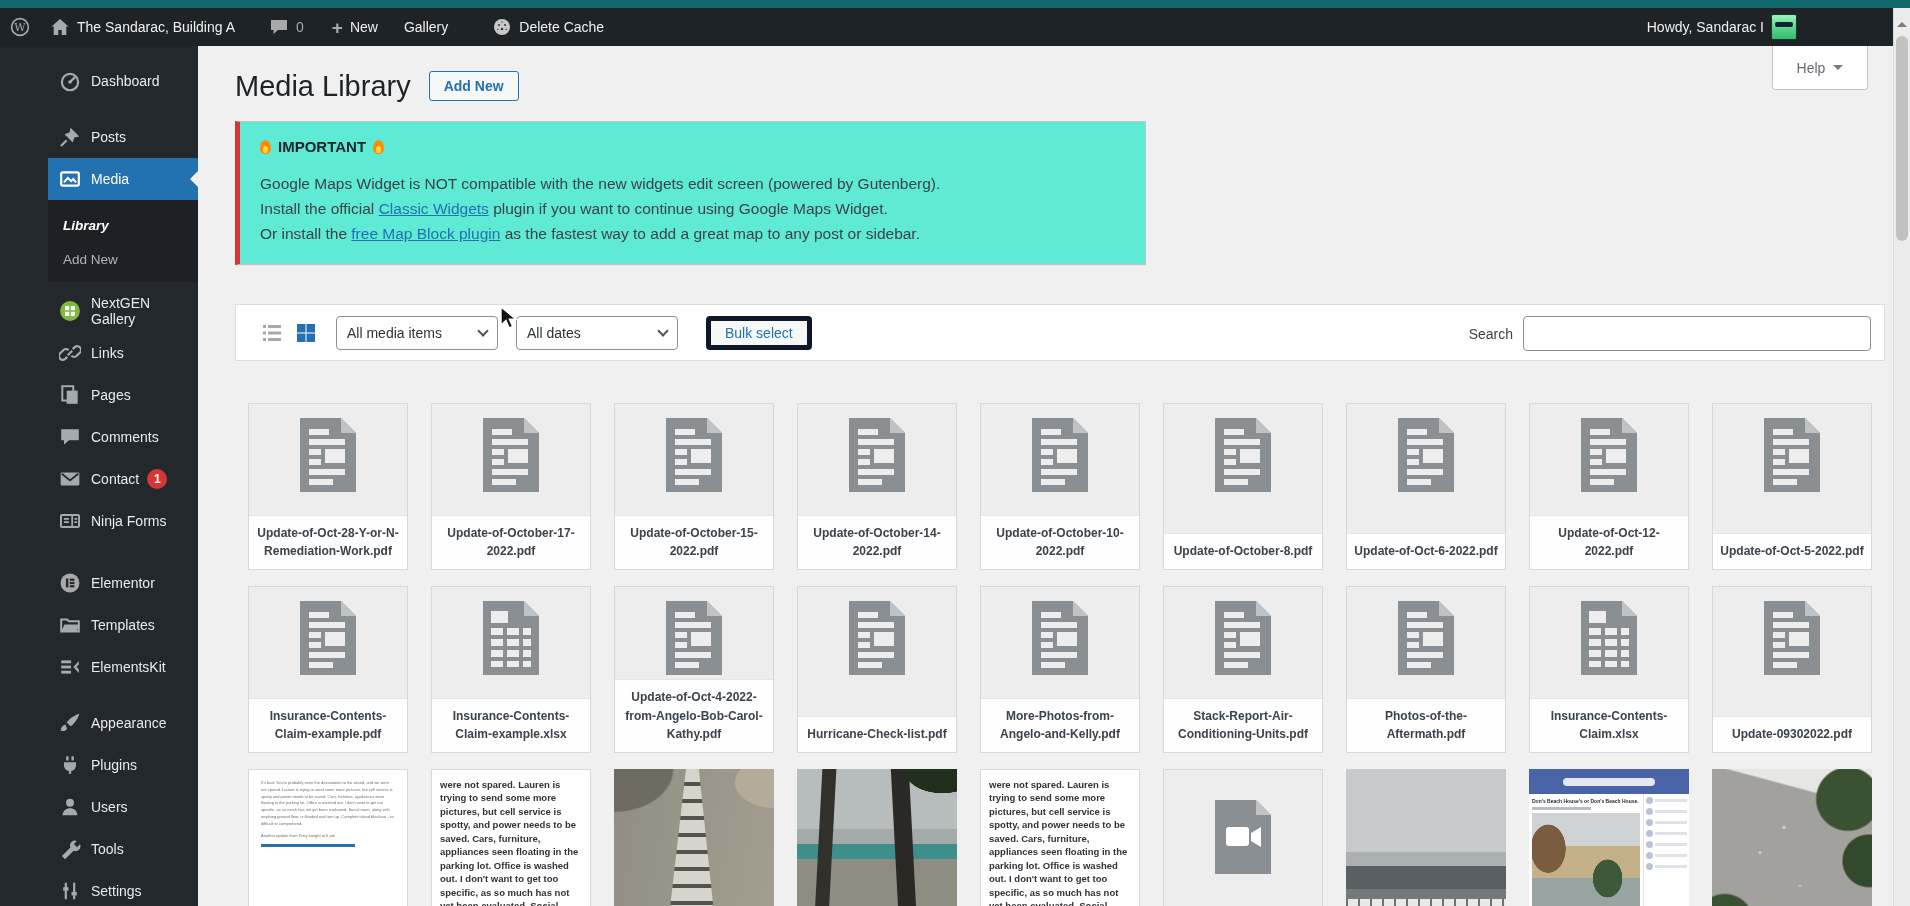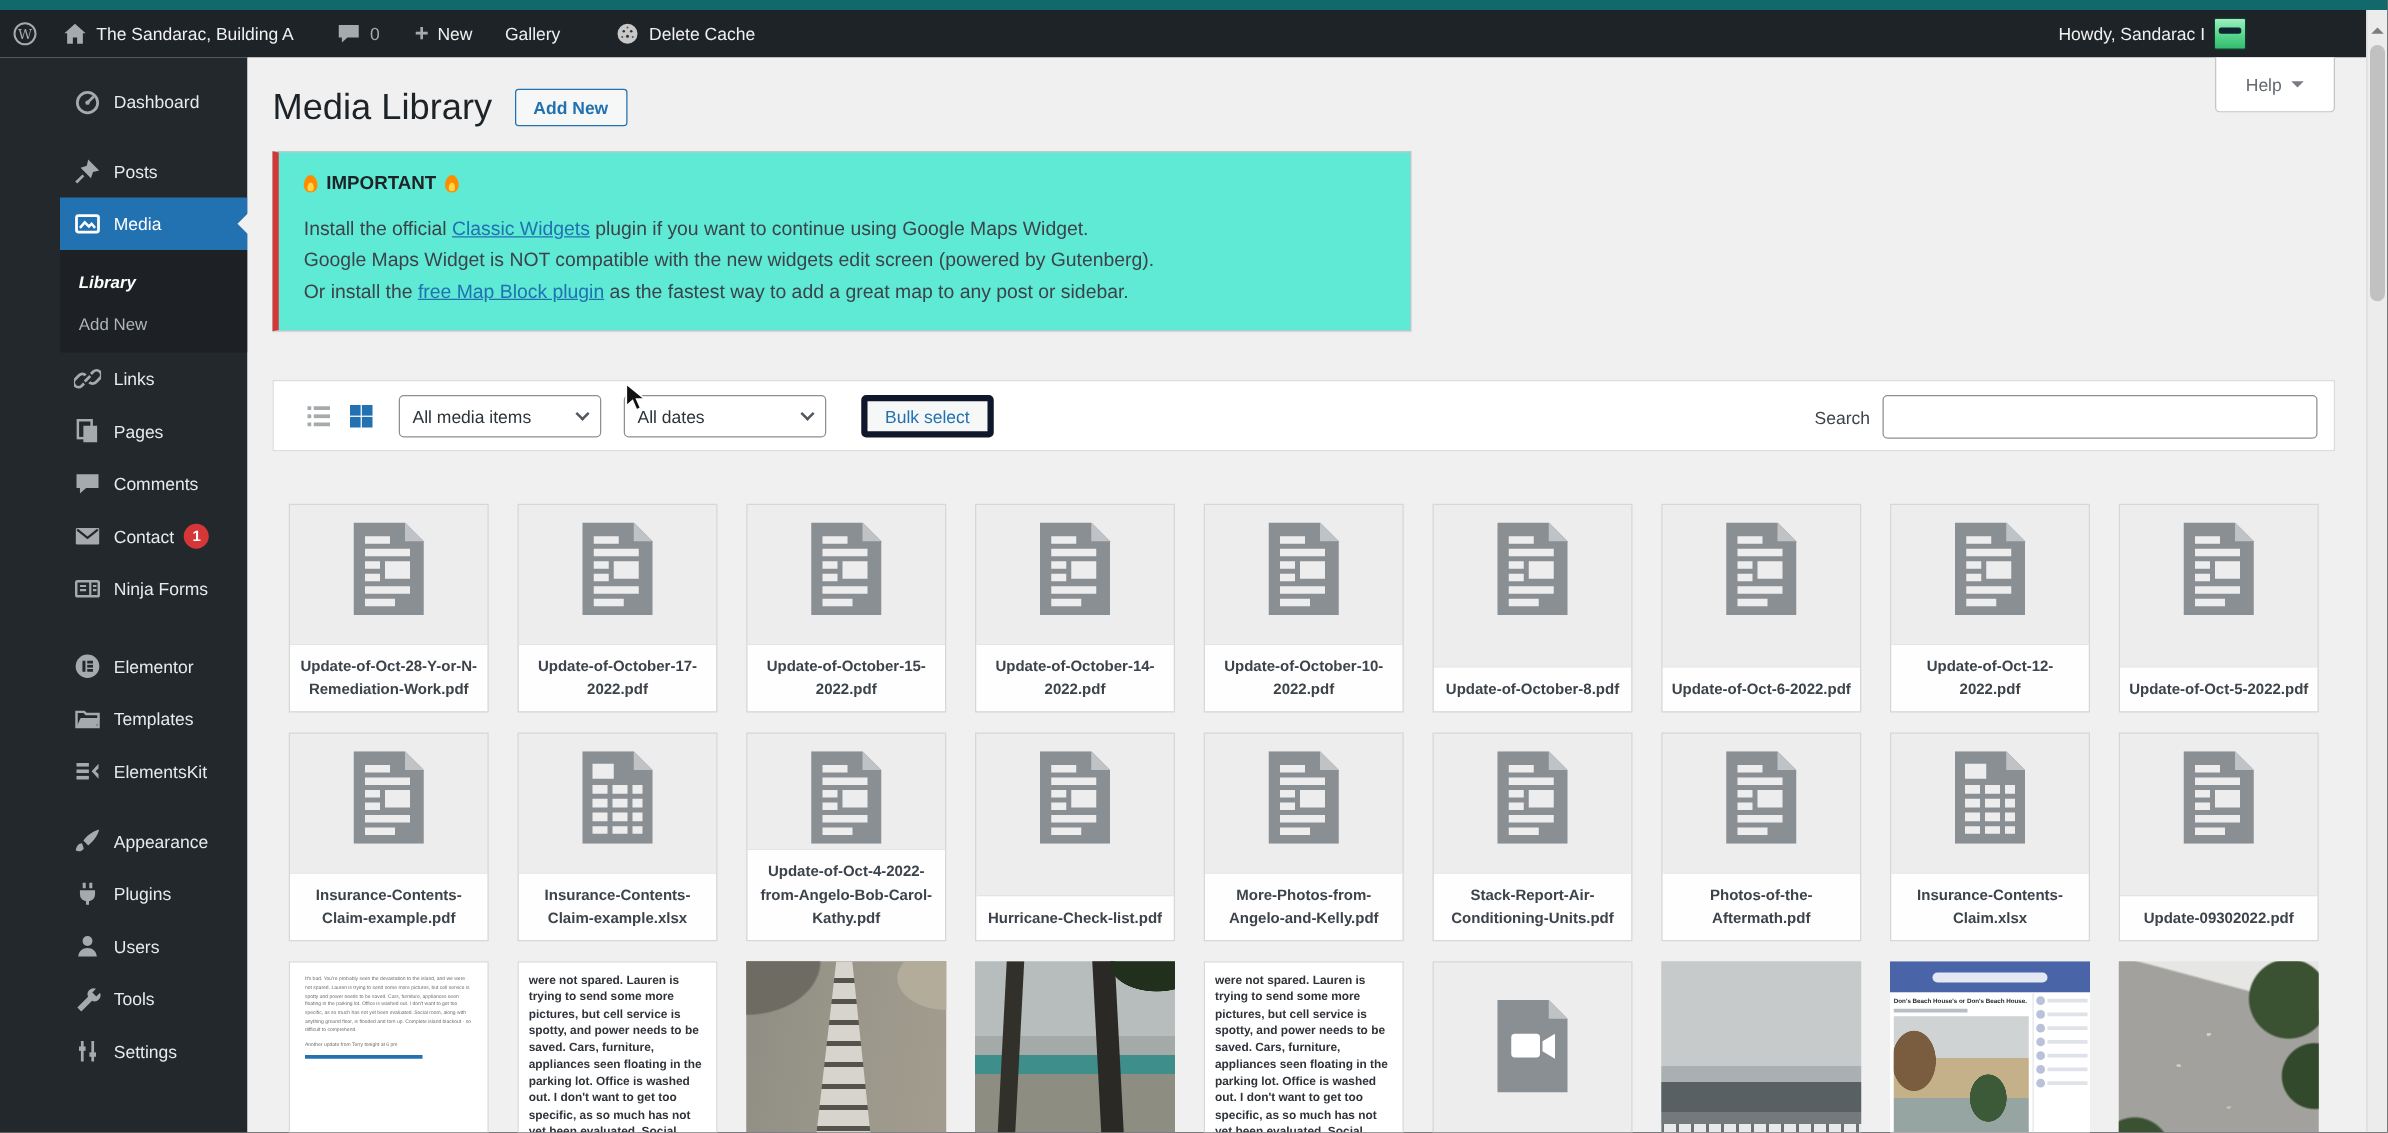--- a/index.html
+++ b/index.html
@@ -38,21 +38,21 @@
   .gap-before-sm{margin-top:14px;}
   .submenu{background:#1d2125;padding:8px 0 6px 0;}
   .submenu-item{height:34px;display:flex;align-items:center;padding-left:15px;color:#b0b5ba;cursor:pointer;font-size:13.5px;}
   .submenu-item.current{color:#fff;font-weight:700;font-style:italic;}
   .badge{background:#d63638;color:#fff;border-radius:50%;min-width:20px;height:20px;font-size:12px;
     display:inline-flex;align-items:center;justify-content:center;margin-left:8px;font-weight:700;}
   .ngg-dot{color:#7fba3d;}
 
   
   .content{position:absolute;left:198px;top:46px;width:1695px;height:860px;background:#f0f0f1;
-    padding:22px 0 0 20px;}
+    padding:22px 0 0 37px;}
   .help-tab{position:absolute;top:0;right:25px;width:96px;height:44px;background:#fff;
     border:1px solid #c3c4c7;border-top:none;border-radius:0 0 4px 4px;color:#646970;font-size:14px;
     display:flex;align-items:center;justify-content:center;gap:8px;cursor:pointer;}
   .help-caret{width:0;height:0;border:5px solid transparent;border-top-color:#787c82;margin-top:5px;}
 
   .title-row{display:flex;align-items:center;height:36px;}
   .page-title{font-size:29px;font-weight:400;color:#1d2327;line-height:1;}
   .add-new-btn{margin-left:18px;padding:6px 14px;background:#f6f7f7;border:1px solid #2271b1;border-radius:3px;
     color:#2271b1;font-size:14px;font-weight:700;cursor:pointer;}
 
@@ -388,20 +388,26 @@
       <span class="mi-label">Media</span>
     </div>
     <div class="submenu">
       <div class="submenu-item current">
         <span>Library</span>
       </div>
       <div class="submenu-item">
         <span>Add New</span>
       </div>
     </div>
+    <div class="menu-item" style="margin-top:8px;">
+      <span class="mi-icon ngg-dot"><svg>
+            <use href="#i-ngg"></use>
+          </svg></span>
+      <span class="mi-label">NextGEN Gallery</span>
+    </div>
     <div class="menu-item">
       <span class="mi-icon"><svg>
             <use href="#i-links"></use>
           </svg></span>
       <span class="mi-label">Links</span>
     </div>
     <div class="menu-item">
       <span class="mi-icon"><svg>
             <use href="#i-pages"></use>
           </svg></span>
@@ -486,22 +492,22 @@
       <span class="page-title">Media Library</span>
       <button class="add-new-btn">Add New</button>
     </div>
 
     <div class="notice">
       <div class="notice-heading">
         <span class="flame"></span>
         <span>IMPORTANT</span>
         <span class="flame"></span>
       </div>
+      <p><span>Google Maps Widget is NOT compatible with the new widgets edit screen (powered by Gutenberg).</span></p>
       <p><span>Install the official </span><a>Classic Widgets</a><span> plugin if you want to continue using Google Maps Widget.</span></p>
-      <p><span>Google Maps Widget is NOT compatible with the new widgets edit screen (powered by Gutenberg).</span></p>
       <p><span>Or install the </span><a>free Map Block plugin</a><span> as the fastest way to add a great map to any post or sidebar.</span></p>
     </div>
 
     <div class="media-toolbar">
       <span class="view-icons">
         <span class="view-icon"><svg>
               <use href="#i-list"></use>
             </svg></span>
         <span class="view-icon"><svg>
               <use href="#i-grid"></use>

